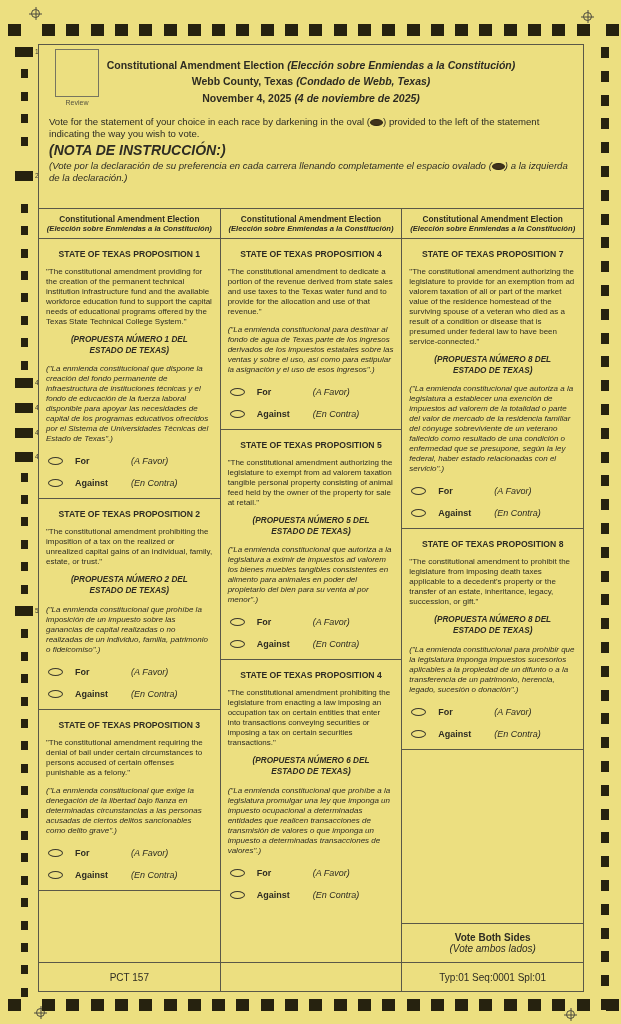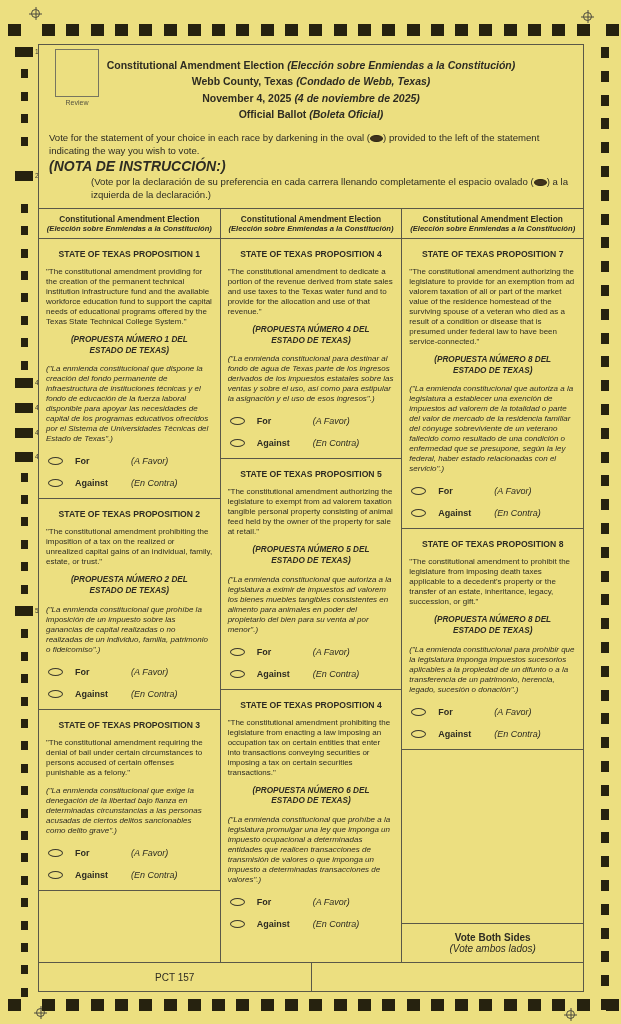--- a/index.html
+++ b/index.html
@@ -24,21 +24,21 @@
   
   .bhead{position:relative;padding-top:12px;text-align:center;}
   .review-box{position:absolute;left:16px;top:4px;width:44px;height:48px;border:1px solid #77755f;}
   .review-lbl{position:absolute;left:8px;top:54px;width:60px;font-size:7px;color:#55533f;text-align:center;}
   .title-line{font-size:10.5px;font-weight:700;line-height:1.55;}
   .title-line .es{font-style:italic;}
 
   
   .instr{margin:10px 12px 0 10px;font-size:9.6px;line-height:1.32;}
   .instr .ititle{font-weight:700;font-size:10px;}
-  .instr .es{margin-left:42px;}
+  .instr .es{font-style:italic;}
   .instr .ititle-es{font-weight:700;font-style:italic;font-size:14px;}
   .oval-filled{display:inline-block;width:13px;height:7px;background:#40331c;border:1px solid #2c2414;border-radius:50%;vertical-align:-1px;}
 
   
   .cols{position:absolute;left:0;right:0;top:163px;bottom:29px;display:flex;border-top:1px solid #5a5848;}
   .col{flex:1 1 0;display:flex;flex-direction:column;overflow:hidden;}
   .col + .col{border-left:1px solid #5a5848;}
   .colhead{border-bottom:1px solid #5a5848;text-align:center;padding:5px 2px;}
   .colhead .en{display:block;font-weight:700;font-size:8.3px;white-space:nowrap;}
   .colhead .es{display:block;font-weight:700;font-style:italic;font-size:7.6px;white-space:nowrap;}
@@ -220,23 +220,20 @@
     <div class="review-lbl">Review</div>
     <div class="title-line">
       <span>Constitutional Amendment Election</span> <span class="es">(Elección sobre Enmiendas a la Constitución)</span>
     </div>
     <div class="title-line">
       <span>Webb County, Texas</span> <span class="es">(Condado de Webb, Texas)</span>
     </div>
     <div class="title-line">
       <span>November 4, 2025</span> <span class="es">(4 de noviembre de 2025)</span>
     </div>
-    <div class="title-line">
-      <span>Official Ballot</span> <span class="es">(Boleta Oficial)</span>
-    </div>
   </div>
 
   <div class="instr">
     <div><span>Vote for the statement of your choice in each race by darkening in the oval (</span><span class="oval-filled"></span><span>) provided to the left of the statement indicating the way you wish to vote.</span></div>
     <div class="ititle-es">(NOTA DE INSTRUCCIÓN:)</div>
     <div class="es"><span>(Vote por la declaración de su preferencia en cada carrera llenando completamente el espacio ovalado (</span><span class="oval-filled"></span><span>) a la izquierda de la declaración.)</span></div>
   </div>
 
   <div class="cols">
 
@@ -300,21 +297,20 @@
 
     <div class="col">
       <div class="colhead">
         <span class="en">Constitutional Amendment Election</span>
         <span class="es">(Elección sobre Enmiendas a la Constitución)</span>
       </div>
 
       <section class="prop">
         <h3>STATE OF TEXAS PROPOSITION 4</h3>
         <p class="en">"The constitutional amendment to dedicate a portion of the revenue derived from state sales and use taxes to the Texas water fund and to provide for the allocation and use of that revenue."</p>
-        <h4 class="es">(PROPUESTA NÚMERO 4 DEL ESTADO DE TEXAS)</h4>
         <p class="es">("La enmienda constitucional para destinar al fondo de agua de Texas parte de los ingresos derivados de los impuestos estatales sobre las ventas y sobre el uso, así como para estipular la asignación y el uso de esos ingresos".)</p>
         <div class="opt">
           <span class="oval"></span>
           <span class="optlabel">For</span>
           <span class="optes">(A Favor)</span>
         </div>
         <div class="opt">
           <span class="oval"></span>
           <span class="optlabel">Against</span>
           <span class="optes">(En Contra)</span>
@@ -401,14 +397,15 @@
       <div class="votecell">
         <span class="en">Vote Both Sides</span>
         <span class="es">(Vote ambos lados)</span>
       </div>
     </div>
   </div>
 
   <div class="bfoot">
     <div class="fcell">PCT 157</div>
     <div class="fcell"></div>
+    <div class="fcell">Typ:01 Seq:0001 Spl:01</div>
   </div>
 </div>
 
 </body></html>

